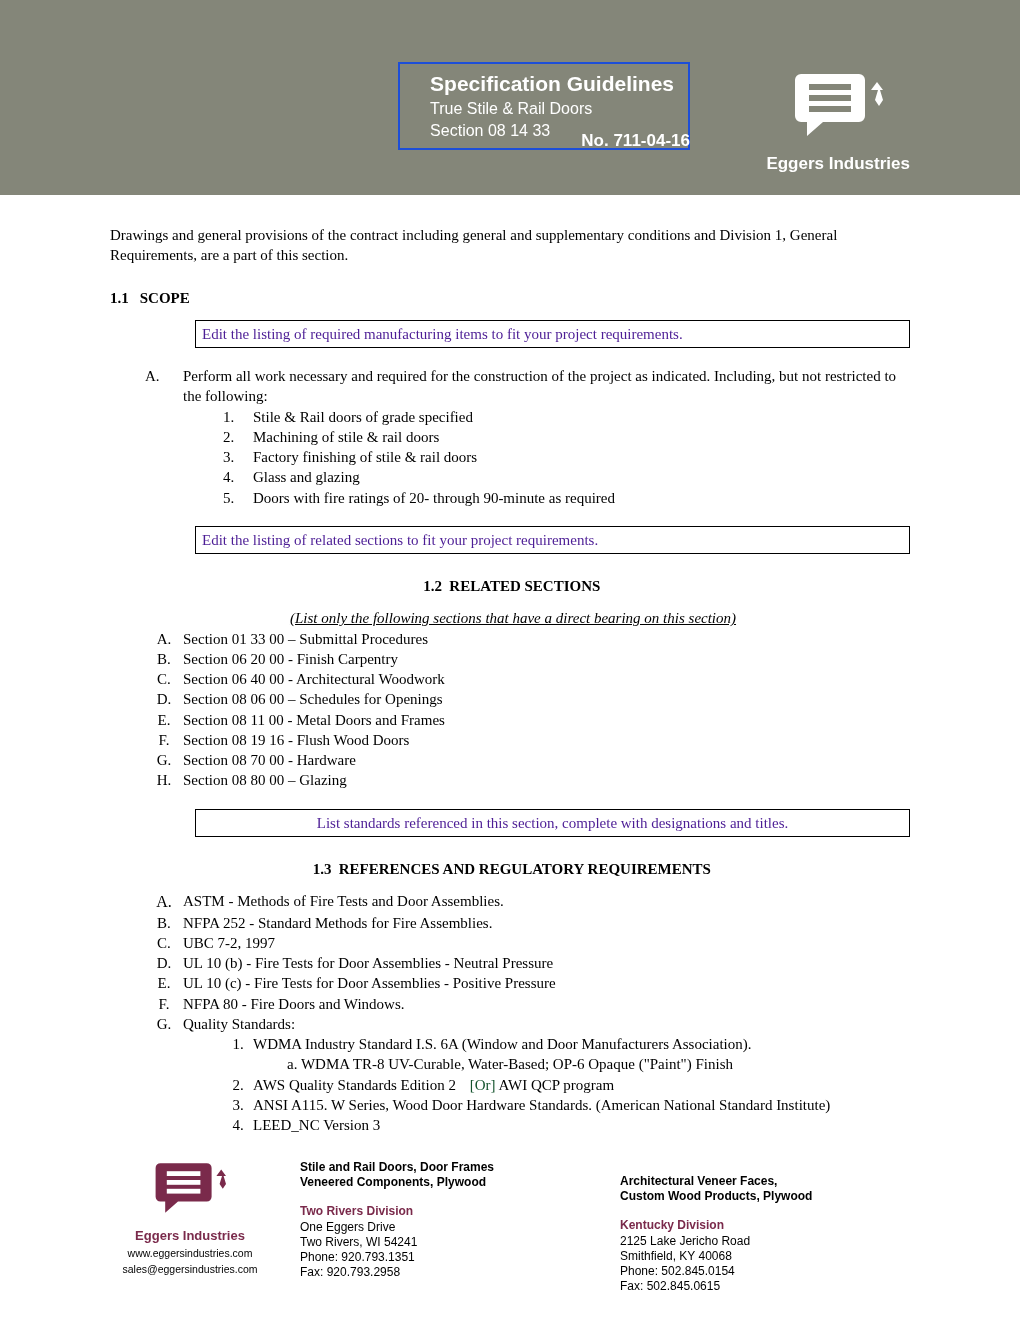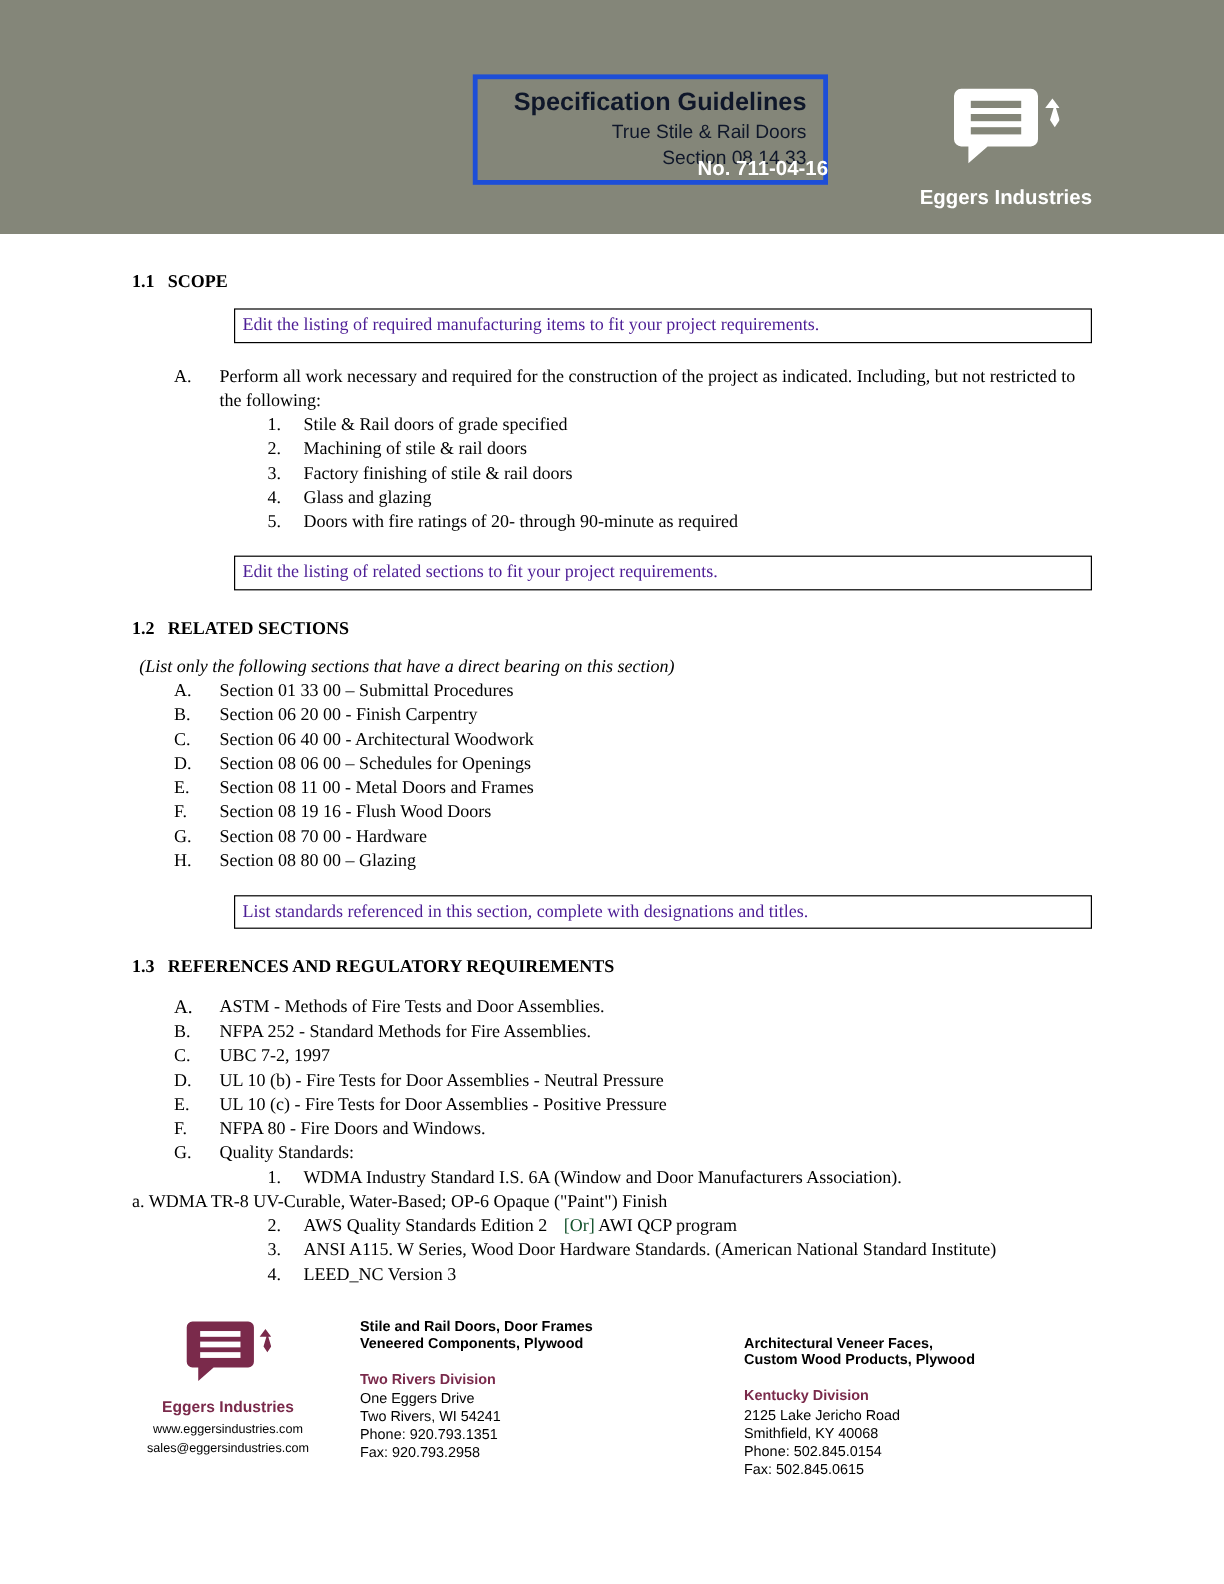--- a/index.html
+++ b/index.html
@@ -1,37 +1,37 @@
 <!DOCTYPE html>
 <html><head>
   <meta charset="utf-8">
   <style>
     * { margin: 0; padding: 0; box-sizing: border-box; }
     body { font-family: "Times New Roman", Times, serif; font-size: 15px; line-height: 1.35; color: #000; background: #fff; width: 1020px; }
     .banner { background: #848679; height: 195px; position: relative; }
-    .title-block { position: absolute; right: 330px; top: 62px; text-align: right; color: #0f172a; font-family: Arial, Helvetica, sans-serif; border: 4px solid #1d4ed8; padding: 6px 14px 6px 30px; }
+    .title-block { position: absolute; right: 330px; top: 62px; color: #ffffff; font-family: Arial, Helvetica, sans-serif; border: 2px solid #1d4ed8; padding: 6px 14px 6px 30px; }
     .title-block .line1 { font-weight: bold; font-size: 21px; }
     .title-block .line2 { font-size: 16px; }
     .title-block .line3 { font-size: 16px; }
     .doc-no { position: absolute; right: 330px; top: 130px; color: #fff; font-family: Arial, Helvetica, sans-serif; font-weight: bold; font-size: 17px; }
     .logo { position: absolute; right: 110px; top: 70px; text-align: center; }
     .logo-mark { display: inline-block; }
     .logo-name { color: #fff; font-family: Arial, Helvetica, sans-serif; font-weight: bold; font-size: 17px; margin-top: 8px; }
     .content { padding: 30px 110px 0 110px; }
     .intro { margin-bottom: 22px; }
     .h1 { font-weight: bold; margin-bottom: 12px; }
     .h1 .num { display: inline-block; min-width: 26px; }
     .note-box { border: 1px solid #000; padding: 3px 6px; margin-left: 85px; margin-bottom: 18px; margin-top: 2px; color: #4c1d95; }
     .lvlA { margin-left: 35px; display: flex; }
     .lvlA > .ltr { min-width: 38px; }
     .lvl1 { margin-left: 113px; display: flex; }
     .lvl1 > .num { min-width: 30px; }
     .lvl-sub { }
-    .sec { margin-top: 22px; }
-    .italic { font-style: italic; margin-left: 6px; }
+    .sec { margin-top: 22px; text-align: center; }
+    .italic { font-style: italic; margin-left: 6px; text-decoration: underline; }
     .or { color: #14532d; padding-left: 10px; }
     .footer { padding: 25px 110px 30px 110px; display: flex; gap: 30px; font-family: Arial, Helvetica, sans-serif; font-size: 12px; }
     .flogo { width: 160px; text-align: center; }
     .flogo-mark { margin: 0 auto 4px auto; }
     .flogo-name { font-weight: bold; color: #7a2a4b; font-size: 13px; margin-top: 6px; }
     .flinks { font-size: 10.5px; margin-top: 2px; }
     .fcol { flex: 1; }
     .fcol .fhead { font-weight: bold; line-height: 1.2; }
     .fcol .fdiv { font-weight: bold; color: #7a2a4b; margin-top: 14px; }
     .fcol .faddr { margin-top: 1px; line-height: 1.25; }
@@ -55,20 +55,21 @@
         <rect x="16" y="25" width="42" height="6" fill="#848679"></rect>
         <rect x="16" y="36" width="42" height="6" fill="#848679"></rect>
         <path d="M78 20 l6 -8 l6 8 l-3 0 l3 10 l-4 6 l-4 -6 l3 -10 z" fill="#fff"></path>
       </svg>
     </span>
     <div class="logo-name">Eggers Industries</div>
   </div>
 </div>
 
 <div class="content">
+  <p class="intro">Drawings and general provisions of the contract including general and supplementary conditions and Division 1, General Requirements, are a part of this section.</p>
 
   <div class="h1">
     <span class="num">1.1</span>&nbsp;<span>SCOPE</span>
   </div>
   <div class="note-box">Edit the listing of required manufacturing items to fit your project requirements.</div>
 
   <div class="lvlA">
     <span class="ltr">A.</span>
     <span>Perform all work necessary and required for the construction of the project as indicated.  Including, but not restricted to the following:</span>
   </div>

